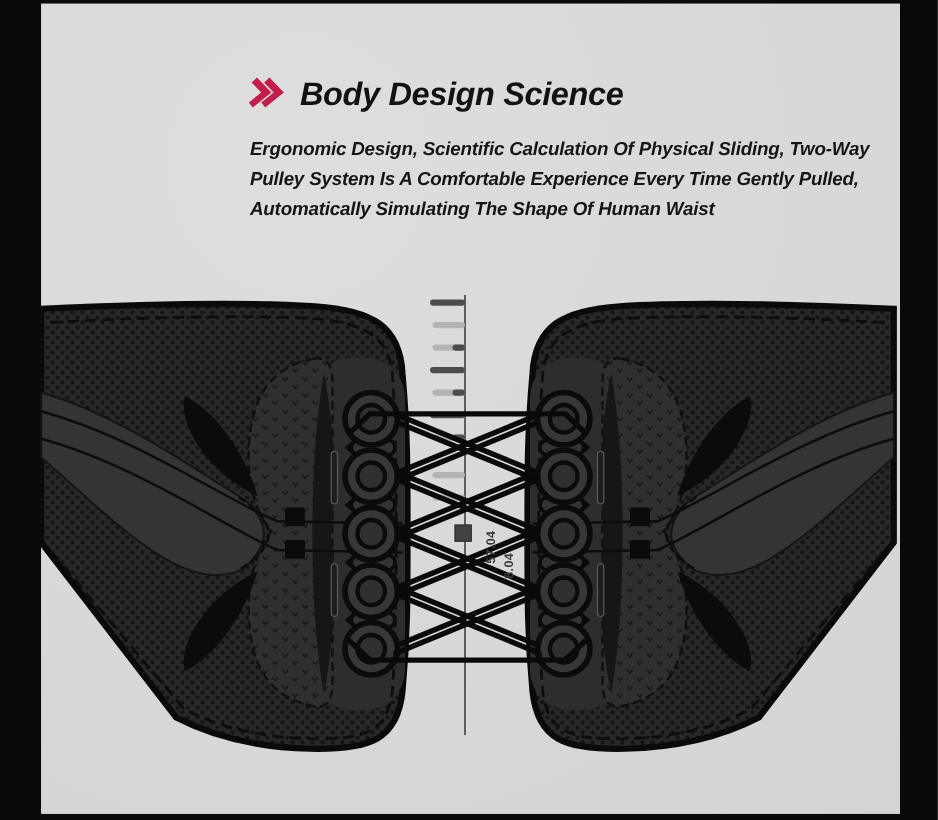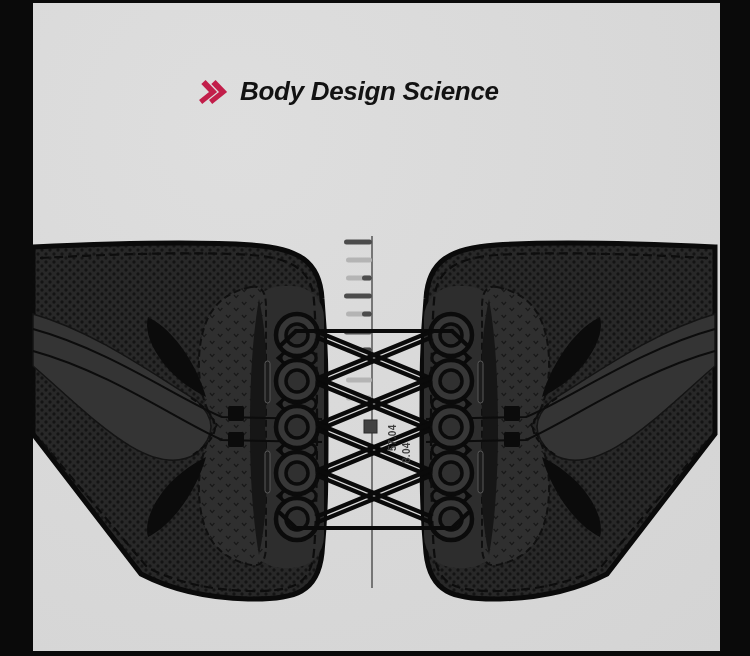--- a/index.html
+++ b/index.html
@@ -1,21 +1,21 @@
 <!DOCTYPE html>
 <html><head>
 <meta charset="utf-8">
 <style>
   html,body{margin:0;padding:0;background:#000;}
   .page{position:relative;width:750px;height:656px;background:#0a0a0a;overflow:hidden;
         font-family:"Liberation Sans",sans-serif;}
   .panel{position:absolute;left:33px;top:3px;width:687px;height:648px;
          background:#d9d9d9;
          background-image:radial-gradient(circle at 30% 20%, #dedede 0%, #d8d8d8 60%, #d4d4d4 100%);}
-  .header{position:absolute;left:199px;top:76px;display:flex;align-items:center;gap:11px;}
+  .header{position:absolute;left:199px;top:60px;display:flex;align-items:flex-start;gap:11px;}
   .chevron{width:30px;height:28px;flex:0 0 auto;}
   .title{font-size:26px;font-weight:bold;font-style:italic;color:#121212;letter-spacing:-0.3px;}
   .desc{position:absolute;left:200px;top:108px;width:505px;
         font-size:15px;font-weight:bold;font-style:italic;color:#151515;
         line-height:24px;letter-spacing:-0.15px;}
   .art{position:absolute;left:0;top:0;width:750px;height:656px;}
 </style>
 </head>
 <body>
 
@@ -160,13 +160,14 @@
   <div class="header">
     <svg class="chevron" viewBox="0 0 30 28">
       <g transform="skewX(-8)" fill="none" stroke="#c21e4a" stroke-width="5.5" stroke-linejoin="miter">
         <path d="M5,4 L16,14 L5,24"></path>
         <path d="M15,4 L26,14 L15,24"></path>
       </g>
     </svg>
     <div class="title">Body Design Science</div>
   </div>
 
+  <div class="desc">Ergonomic Design, Scientific Calculation Of Physical Sliding, Two-Way Pulley System Is A Comfortable Experience Every Time Gently Pulled, Automatically Simulating The Shape Of Human Waist</div>
 </div>
 
 </body></html>

